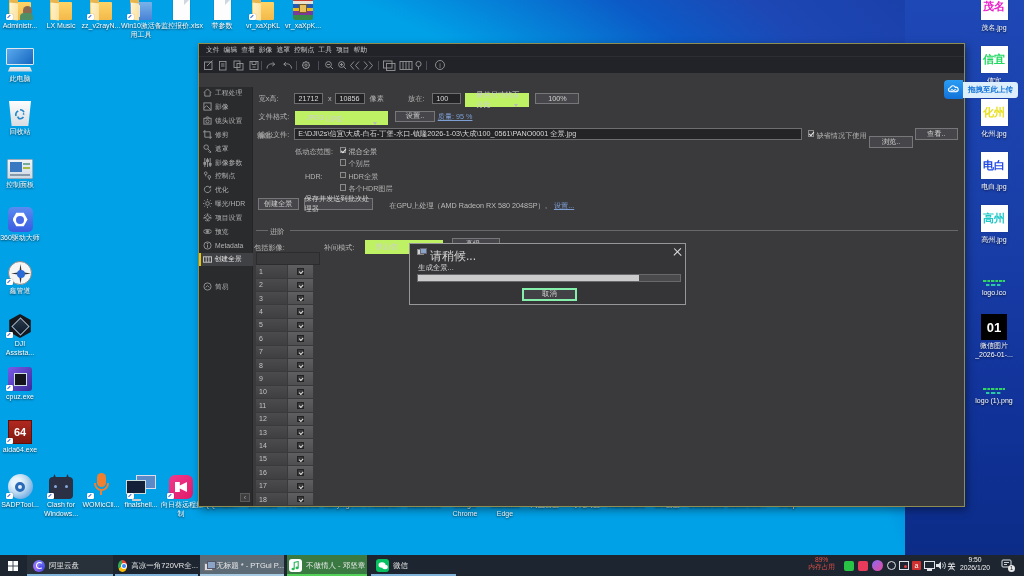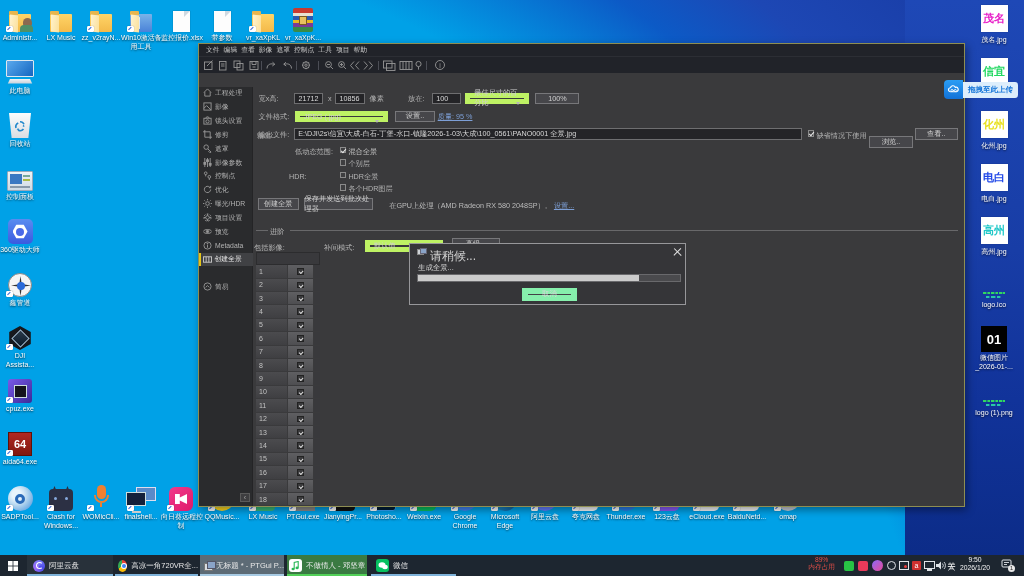--- a/index.html
+++ b/index.html
@@ -1,21 +1,21 @@
 <!DOCTYPE html>
 <html><head>
 <meta charset="utf-8">
 <style>
 *{margin:0;padding:0;box-sizing:border-box;}
 html,body{width:1024px;height:576px;overflow:hidden;}
 body{font-family:"Liberation Sans",sans-serif;position:relative;
 background:radial-gradient(circle 1400px at 0px 900px,#00a1e7 0%,#00a1e7 69%,#0c5ac6 78%,#1d47b4 84%,#17379e 100%);}
 
 .dic{position:absolute;width:40px;text-align:center;z-index:1;}
-.dic .ig{height:26px;display:flex;align-items:flex-end;justify-content:center;margin-bottom:2px;position:relative;}
+.dic .ig{height:14px;display:flex;align-items:flex-end;justify-content:center;margin-bottom:2px;position:relative;}
 .arr{position:absolute;left:6px;bottom:0;width:6.5px;height:6.5px;background:#fff;border-radius:1.2px;box-shadow:0 0 1px rgba(0,0,0,.5);}
 .arr::after{content:"";position:absolute;left:1.1px;top:2.6px;width:4px;height:1.3px;background:#3a6ad8;transform:rotate(-45deg);}
 .dic .lb{font-size:7px;line-height:8.5px;color:#fff;text-shadow:0 1px 2px rgba(0,0,0,.75);white-space:nowrap;}
 .fold{width:22px;height:18px;position:relative;background:linear-gradient(180deg,#ffd467 0%,#f3b94a 100%);border-radius:1px;}
 .fold:before{content:"";position:absolute;left:0;top:-3px;width:9px;height:4px;background:#e8b54e;border-radius:1px 1px 0 0;}
 .fold:after{content:"";position:absolute;left:1px;top:1px;width:8px;height:17px;background:linear-gradient(100deg,#fff3cf,#fbe09a);transform:skewY(6deg);}
 .page{width:17px;height:21px;background:#fdfdfd;position:relative;box-shadow:0 0 1px rgba(0,0,0,.4);}
 .page:before{content:"";position:absolute;right:0;top:0;border:3px solid;border-color:#c9d4dd #35b1e8 #35b1e8 #c9d4dd;border-color:#cfd8e0 transparent transparent #cfd8e0;}
 .jpgthumb{width:27px;height:27px;background:#fff;display:flex;align-items:center;justify-content:center;font-weight:bold;box-shadow:0 0 1px rgba(0,0,0,.3);}
 .jpgthumb span{font-size:11px;letter-spacing:0px;}
@@ -26,21 +26,21 @@
 #mbar span{margin-left:4px;}
 #toolb{height:17px;background:#212329;border-top:1px solid #2c2e34;display:flex;align-items:center;color:#9a9a9a;}
 #wbody{position:absolute;top:43px;left:0;right:0;bottom:0;}
 #sidebar{position:absolute;left:0;top:0;width:54px;bottom:0;background:#2a2b2d;border-right:1px solid #242426;}
 .si{position:absolute;left:0;width:54px;height:13px;display:flex;align-items:center;color:#b2b2b2;font-size:6.8px;}
 .si svg{margin-left:4px;margin-right:3px;flex:none;}
 .si.sel{background:#404144;color:#e2e2e2;border-left:2.5px solid #e3c419;}
 .si.sel svg{margin-left:1.5px;}
 #content{position:absolute;left:54px;top:0;right:0;bottom:0;background:#3a3a3c;font-size:7.2px;color:#b8b8b8;}
 .inp{position:absolute;background:#242427;border:1px solid #6e6e70;color:#d8d8d8;font-size:7.2px;display:flex;align-items:center;padding-left:3px;}
-.dd{position:absolute;background:#39393c;border:5px solid #bef264;color:#cfcfcf;font-size:7.2px;display:flex;align-items:center;padding-left:4px;}
+.dd{position:absolute;background:#39393c;border:7px solid #bef264;color:#cfcfcf;font-size:7.2px;display:flex;align-items:center;padding-left:4px;}
 .dd .ar{position:absolute;right:4px;top:4px;width:0;height:0;border-left:2.6px solid transparent;border-right:2.6px solid transparent;border-top:3.2px solid #b8b8b8;}
 .btn{position:absolute;background:#46464a;border:1px solid #77777a;color:#d0d0d0;font-size:7.2px;display:flex;align-items:center;justify-content:center;}
 .lnk{color:#7d9fd6;text-decoration:underline;}
 .cb{position:absolute;width:6.5px;height:6.5px;background:#3e3e40;border:1px solid #8a8a8a;}
 .cb.ck::after{content:"";position:absolute;left:0.8px;top:1px;width:3.6px;height:1.8px;border-left:1.3px solid #e9e9e9;border-bottom:1.3px solid #e9e9e9;transform:rotate(-48deg);}
 .lab{position:absolute;color:#b4b4b4;}
 
 .trow{position:absolute;left:3px;width:64px;height:13.4px;}
 .tnum{position:absolute;left:0;top:0;width:31px;height:12.4px;background:linear-gradient(180deg,#4b4b4e,#3f3f42);color:#c4c4c4;font-size:7px;display:flex;align-items:center;padding-left:3px;}
 .tchk{position:absolute;left:31.5px;top:0;width:25.5px;height:12.4px;background:linear-gradient(180deg,#5f5f62,#4e4e51);display:flex;align-items:center;justify-content:center;}
@@ -589,21 +589,21 @@
       <div class="cb ck" style="left:554.5px;top:43px;"></div>
       <div class="lab" style="left:563.4px;top:43.5px;">缺省情况下使用</div>
       <div class="btn" style="left:616.1px;top:40.5px;width:44px;height:12px;margin-top:8px;">浏览..</div>
       <div class="btn" style="left:661.8px;top:40.5px;width:43px;height:12px;">查看..</div>
       <div class="lab" style="left:4px;top:44px;">输出:</div>
       <div class="lab" style="left:42px;top:59.5px;">低动态范围:</div>
       <div class="cb ck" style="left:86.6px;top:59.5px;"></div>
       <div class="lab" style="left:95.4px;top:59.5px;color:#c6c6c6;">混合全景</div>
       <div class="cb" style="left:86.6px;top:72px;"></div>
       <div class="lab" style="left:95.4px;top:72px;">个别层</div>
-      <div class="lab" style="left:36px;top:84.7px;">HDR:</div>
+      <div class="lab" style="left:52px;top:84.7px;">HDR:</div>
       <div class="cb" style="left:86.6px;top:84.7px;"></div>
       <div class="lab" style="left:95.4px;top:84.7px;">HDR全景</div>
       <div class="cb" style="left:86.6px;top:97.4px;"></div>
       <div class="lab" style="left:95.4px;top:97.4px;">各个HDR图层</div>
       <div class="btn" style="left:4.6px;top:111px;width:41px;height:11.5px;">创建全景</div>
       <div class="btn" style="left:50.6px;top:111px;width:69px;height:11.5px;">保存并发送到批次处理器</div>
       <div class="lab" style="left:136.3px;top:113.5px;color:#bcbcbc;">在GPU上处理（AMD Radeon RX 580 2048SP）。 <span class="lnk">设置...</span></div>
       <div style="position:absolute;left:3px;top:143px;width:12px;border-top:1px solid #68686a;"></div>
       <div class="lab" style="left:17px;top:139.5px;color:#bcbcbc;">进阶</div>
       <div style="position:absolute;left:37px;top:143px;width:668px;border-top:1px solid #68686a;"></div>
@@ -748,21 +748,21 @@
     </div>
   <div style="position:absolute;left:20px;top:3.5px;font-size:12px;color:#d2d2d2;">请稍候...</div>
   <div style="position:absolute;left:263px;top:3px;width:9px;height:9px;">
       <div style="position:absolute;left:4px;top:0;width:1.3px;height:9.5px;background:#e4e4e4;transform:rotate(45deg);"></div>
       <div style="position:absolute;left:4px;top:0;width:1.3px;height:9.5px;background:#e4e4e4;transform:rotate(-45deg);"></div>
     </div>
   <div style="position:absolute;left:8px;top:19px;font-size:7.4px;color:#d8d8d8;">生成全景...</div>
   <div style="position:absolute;left:7px;top:30px;width:264px;height:8px;background:#4a4a4d;border:1px solid #69696c;">
     <div style="position:absolute;left:0;top:0;width:221px;height:6px;background:#cbcbcb;"></div>
   </div>
-  <div style="position:absolute;left:112px;top:43.5px;width:55px;height:13px;background:#424246;border:6px solid #86efac;color:#d6d6d6;font-size:7.4px;display:flex;align-items:center;justify-content:center;">取消</div>
+  <div style="position:absolute;left:112px;top:43.5px;width:55px;height:13px;background:#424246;border:2px solid #86efac;color:#d6d6d6;font-size:7.4px;display:flex;align-items:center;justify-content:center;">取消</div>
 </div>
 <div id="btip">
   <div style="width:19px;height:19px;background:linear-gradient(180deg,#2a9df4,#1272d8);border-radius:4px 0 0 4px;display:flex;align-items:center;justify-content:center;">
     <svg width="13" height="10" viewBox="0 0 26 20" fill="#fff">
         <path d="M7 6a5 5 0 0 1 9.6-1.4A4.5 4.5 0 1 1 19 13.5H7a4 4 0 0 1 0-8z" fill="none" stroke="#fff" stroke-width="2.4"></path>
         <circle cx="10" cy="11" r="2.1" fill="none" stroke="#fff" stroke-width="1.7"></circle>
         <circle cx="16.5" cy="11" r="2.1" fill="none" stroke="#fff" stroke-width="1.7"></circle>
         <path d="M12 11h2.5" stroke="#fff" stroke-width="1.5"></path>
       </svg>
   </div>

